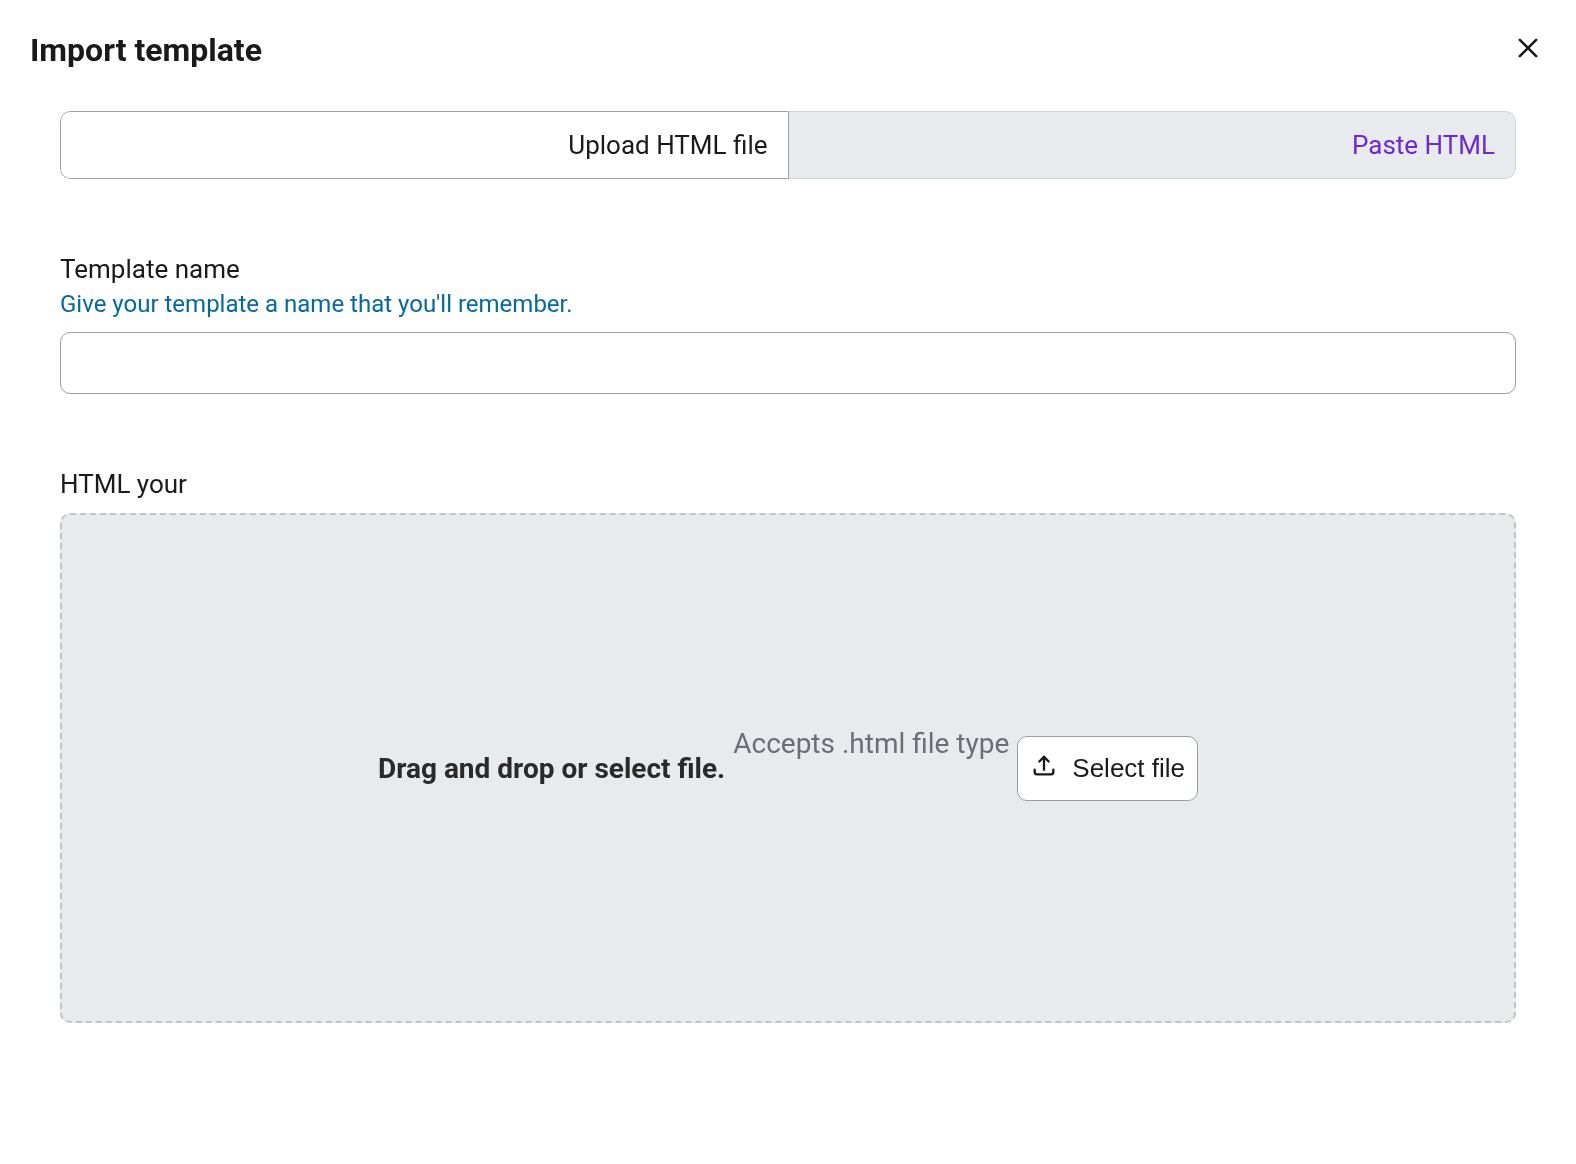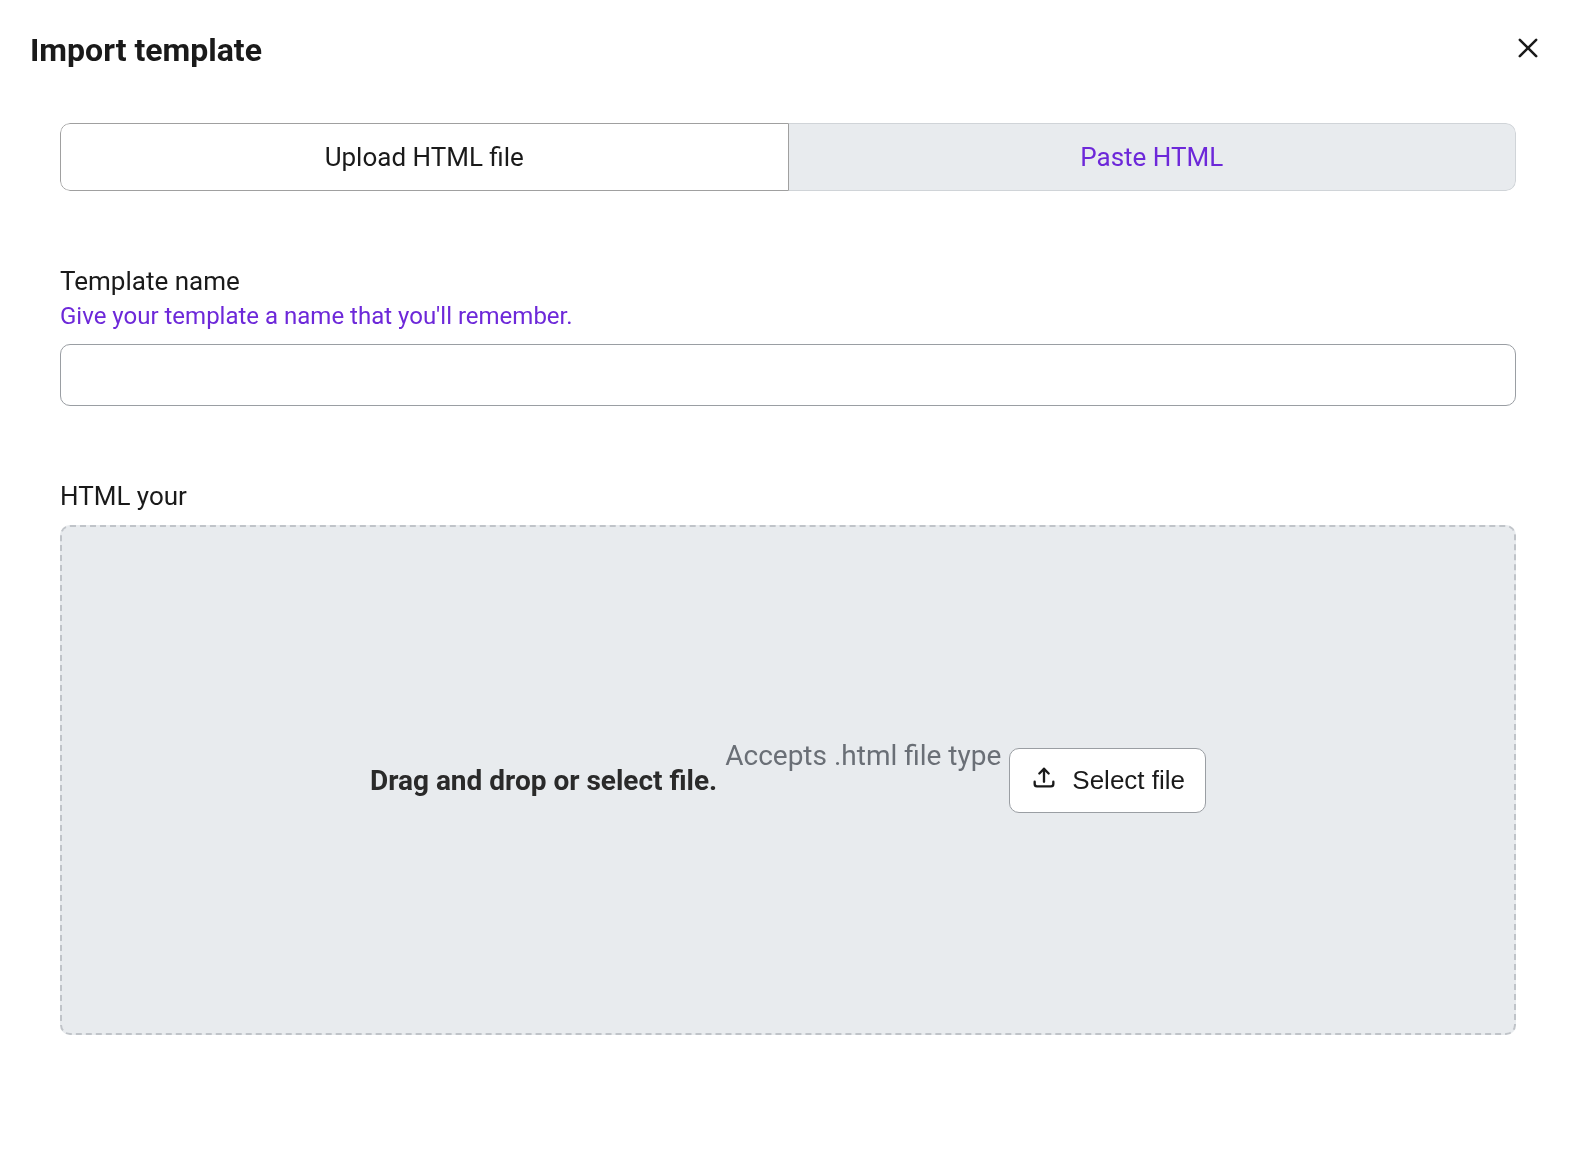--- a/index.html
+++ b/index.html
@@ -16,21 +16,21 @@
       position: relative;
     }
     .modal {
       padding: 30px 30px 30px 30px;
       position: relative;
     }
     .header {
       display: flex;
       justify-content: space-between;
       align-items: center;
-      margin-bottom: 54px;
+      margin-bottom: 42px;
     }
     .title {
       font-size: 32px;
       font-weight: 700;
       color: #1a1a1a;
     }
     .close-btn {
       background: none;
       border: none;
       cursor: pointer;
@@ -51,21 +51,21 @@
       width: 100%;
       border-radius: 10px;
       overflow: hidden;
       margin-bottom: 75px;
     }
     .tab {
       flex: 1;
       padding: 18px 20px;
       font-size: 26px;
       font-weight: 400;
-      text-align: center;
+      text-align: right;
       cursor: pointer;
       border: 1px solid #a0a0a0;
       background: #ffffff;
       color: #1a1a1a;
     }
     .tab:first-child {
       border-top-left-radius: 10px;
       border-bottom-left-radius: 10px;
     }
     .tab:last-child {
@@ -84,21 +84,21 @@
     .field-label {
       font-size: 26px;
       font-weight: 400;
       color: #1a1a1a;
       margin-bottom: 6px;
       margin-top: 44px;
     }
     .field-help {
       font-size: 24px;
       font-weight: 400;
-      color: #6d28d9;
+      color: #0369a1;
       margin-bottom: 14px;
     }
     .text-input {
       width: 100%;
       height: 62px;
       border: 1px solid #9a9ea3;
       border-radius: 10px;
       font-size: 24px;
       padding: 0 18px;
       outline: none;
@@ -124,21 +124,21 @@
     .drop-sub {
       font-size: 28px;
       font-weight: 400;
       color: #6a6f76;
       margin-bottom: 50px;
     }
     .select-file-btn {
       display: flex;
       align-items: center;
       gap: 14px;
-      padding: 14px 20px;
+      padding: 14px 12px;
       background: #ffffff;
       border: 1px solid #9a9ea3;
       border-radius: 10px;
       font-size: 26px;
       font-weight: 400;
       color: #1a1a1a;
       cursor: pointer;
     }
     .select-file-btn svg {
       width: 28px;

